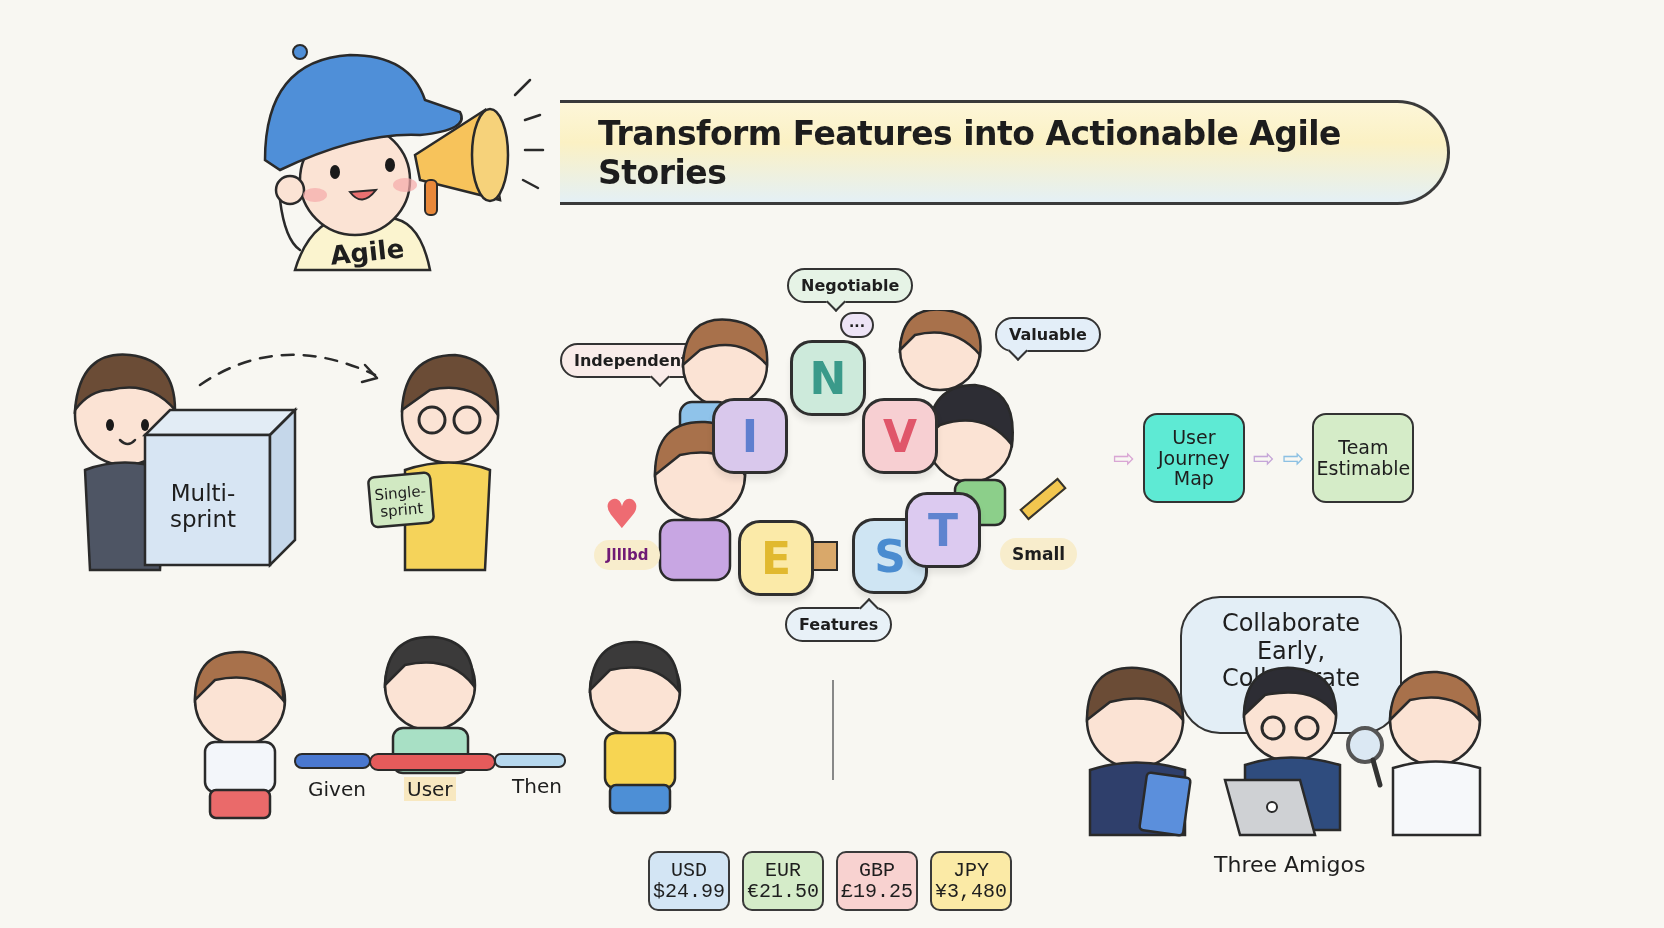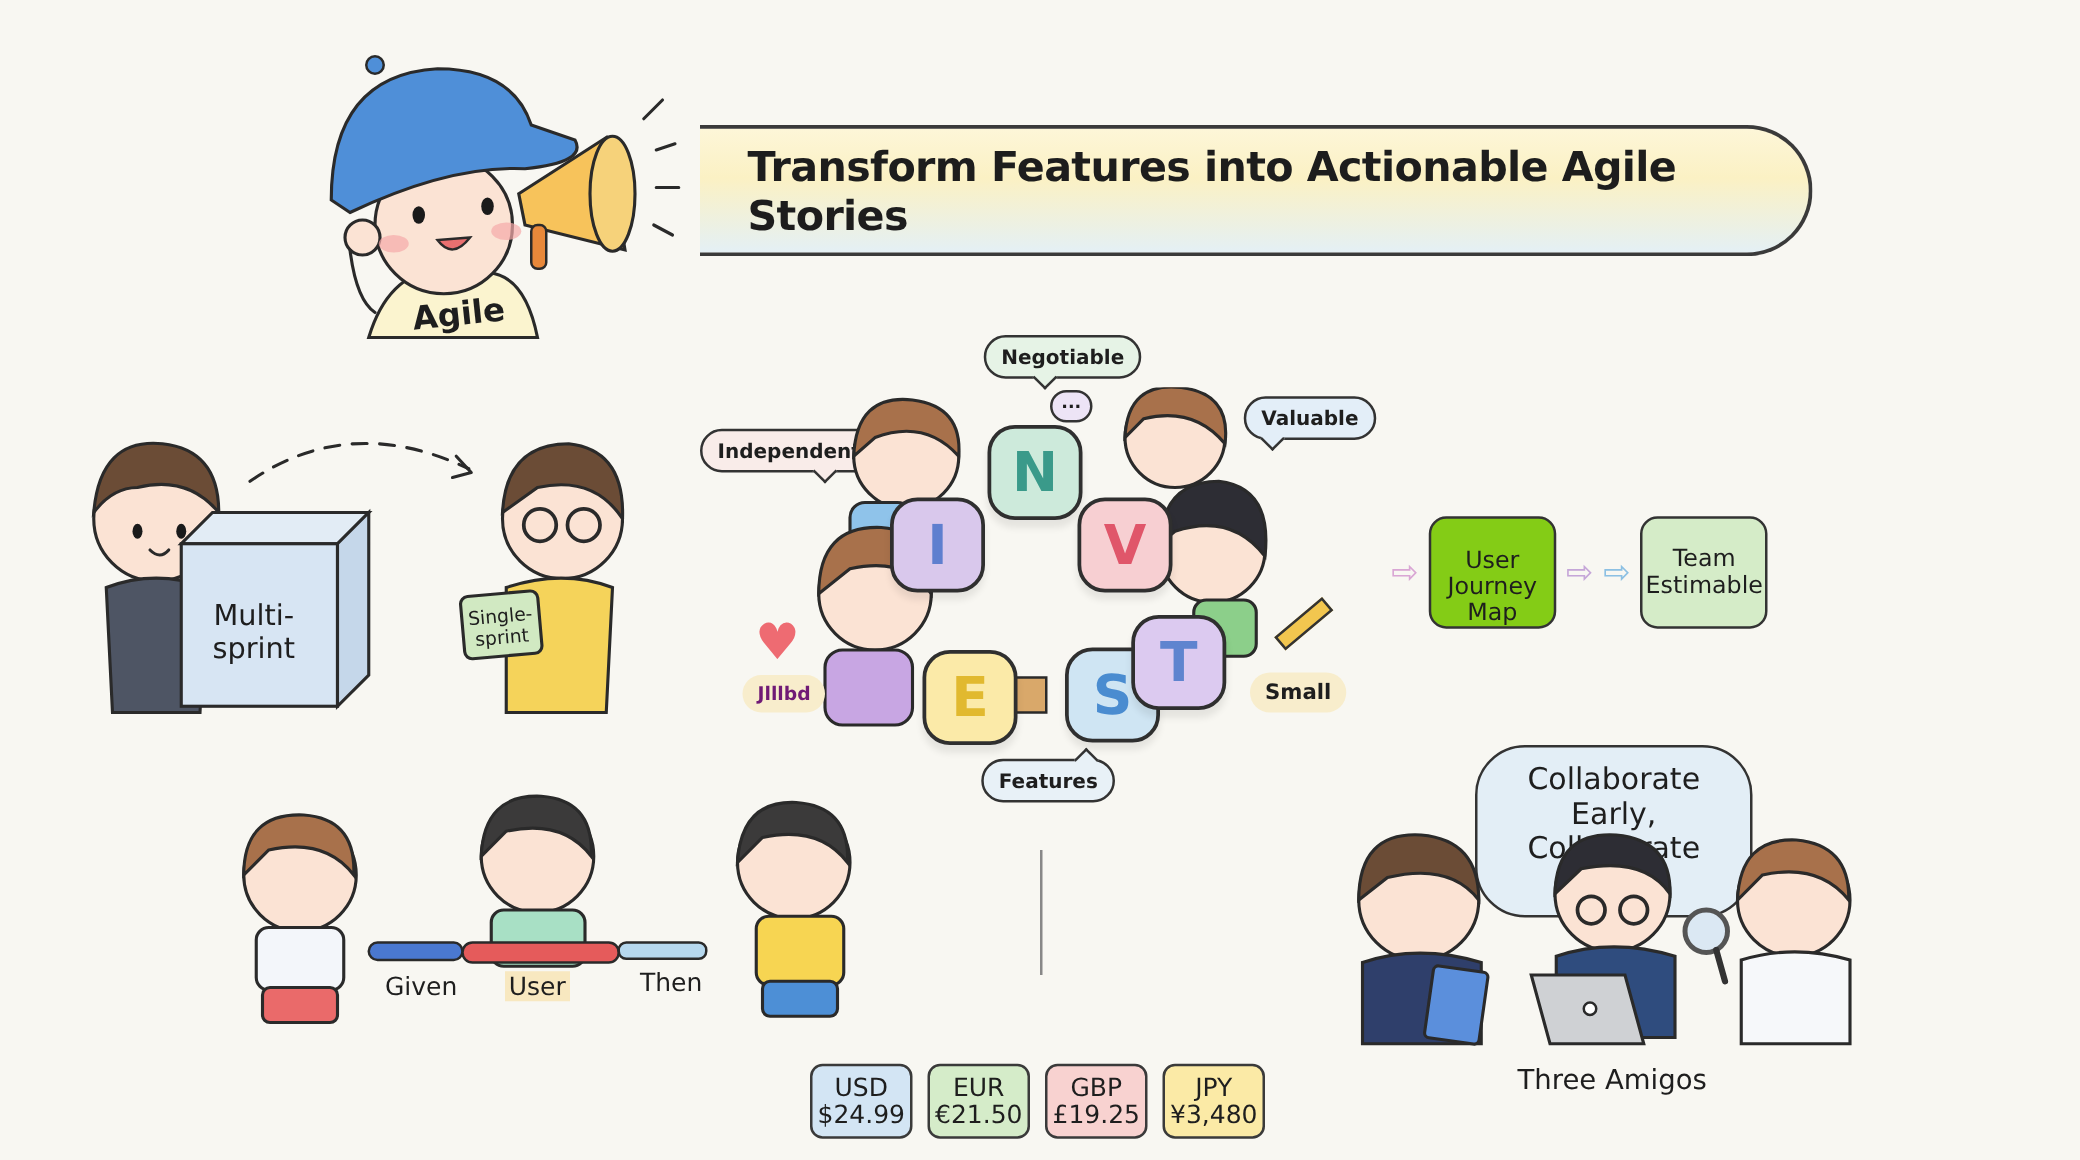--- a/index.html
+++ b/index.html
@@ -60,21 +60,21 @@
     width: 102px; height: 90px; border: 2.5px solid #333; border-radius: 14px;
     display: flex; align-items: center; justify-content: center; text-align: center;
     font-size: 19px; line-height: 1.1;
   }
   .flow-arrow { font-size: 26px; line-height: 1; }
 
   
   .cur {
     width: 82px; height: 60px; border: 2.5px solid #3a3a3a; border-radius: 10px;
     display: flex; flex-direction: column; align-items: center; justify-content: center;
-    font-size: 20px; line-height: 1.05;
+    font-size: 20px; line-height: 1.05; font-family: Liberation Mono, monospace;
   }
 
   .label { font-size: 20px; }
   .person-label { font-size: 22px; }
 </style>
 </head>
 <body>
 
 <div class="abs" style="left:240px; top:40px; width:320px; height:240px;">
   <svg width="320" height="240">
@@ -210,21 +210,21 @@
   </svg>
 </div>
 <div class="abs label" style="left:308px; top:777px;">Given</div>
 <div class="abs label" style="left:404px; top:777px; background:#f8e8c0; padding:0 3px;">User</div>
 <div class="abs label" style="left:512px; top:774px;">Then</div>
 
 <div class="abs" style="left:832px; top:680px; width:2px; height:100px; background:#888;"></div>
 
 <div class="abs" style="left:1113px; top:413px; display:flex; align-items:center; gap:8px;">
   <span class="flow-arrow" style="color:#d9a6d4;">⇨</span>
-  <div class="flow-box" style="background:#84cc16;align-items:flex-end;">
+  <div class="flow-box" style="background:#5eead4;">
       <span>User Journey Map</span>
     </div>
   <span class="flow-arrow" style="color:#c5a6d8;">⇨</span>
   <span class="flow-arrow" style="color:#8cc0e3;">⇨</span>
   <div class="flow-box" style="background:#d5ecc8;">
       <span>Team Estimable</span>
     </div>
 </div>
 
 <div class="abs bubble bub-collab">Collaborate Early, Collaborate Often</div>

